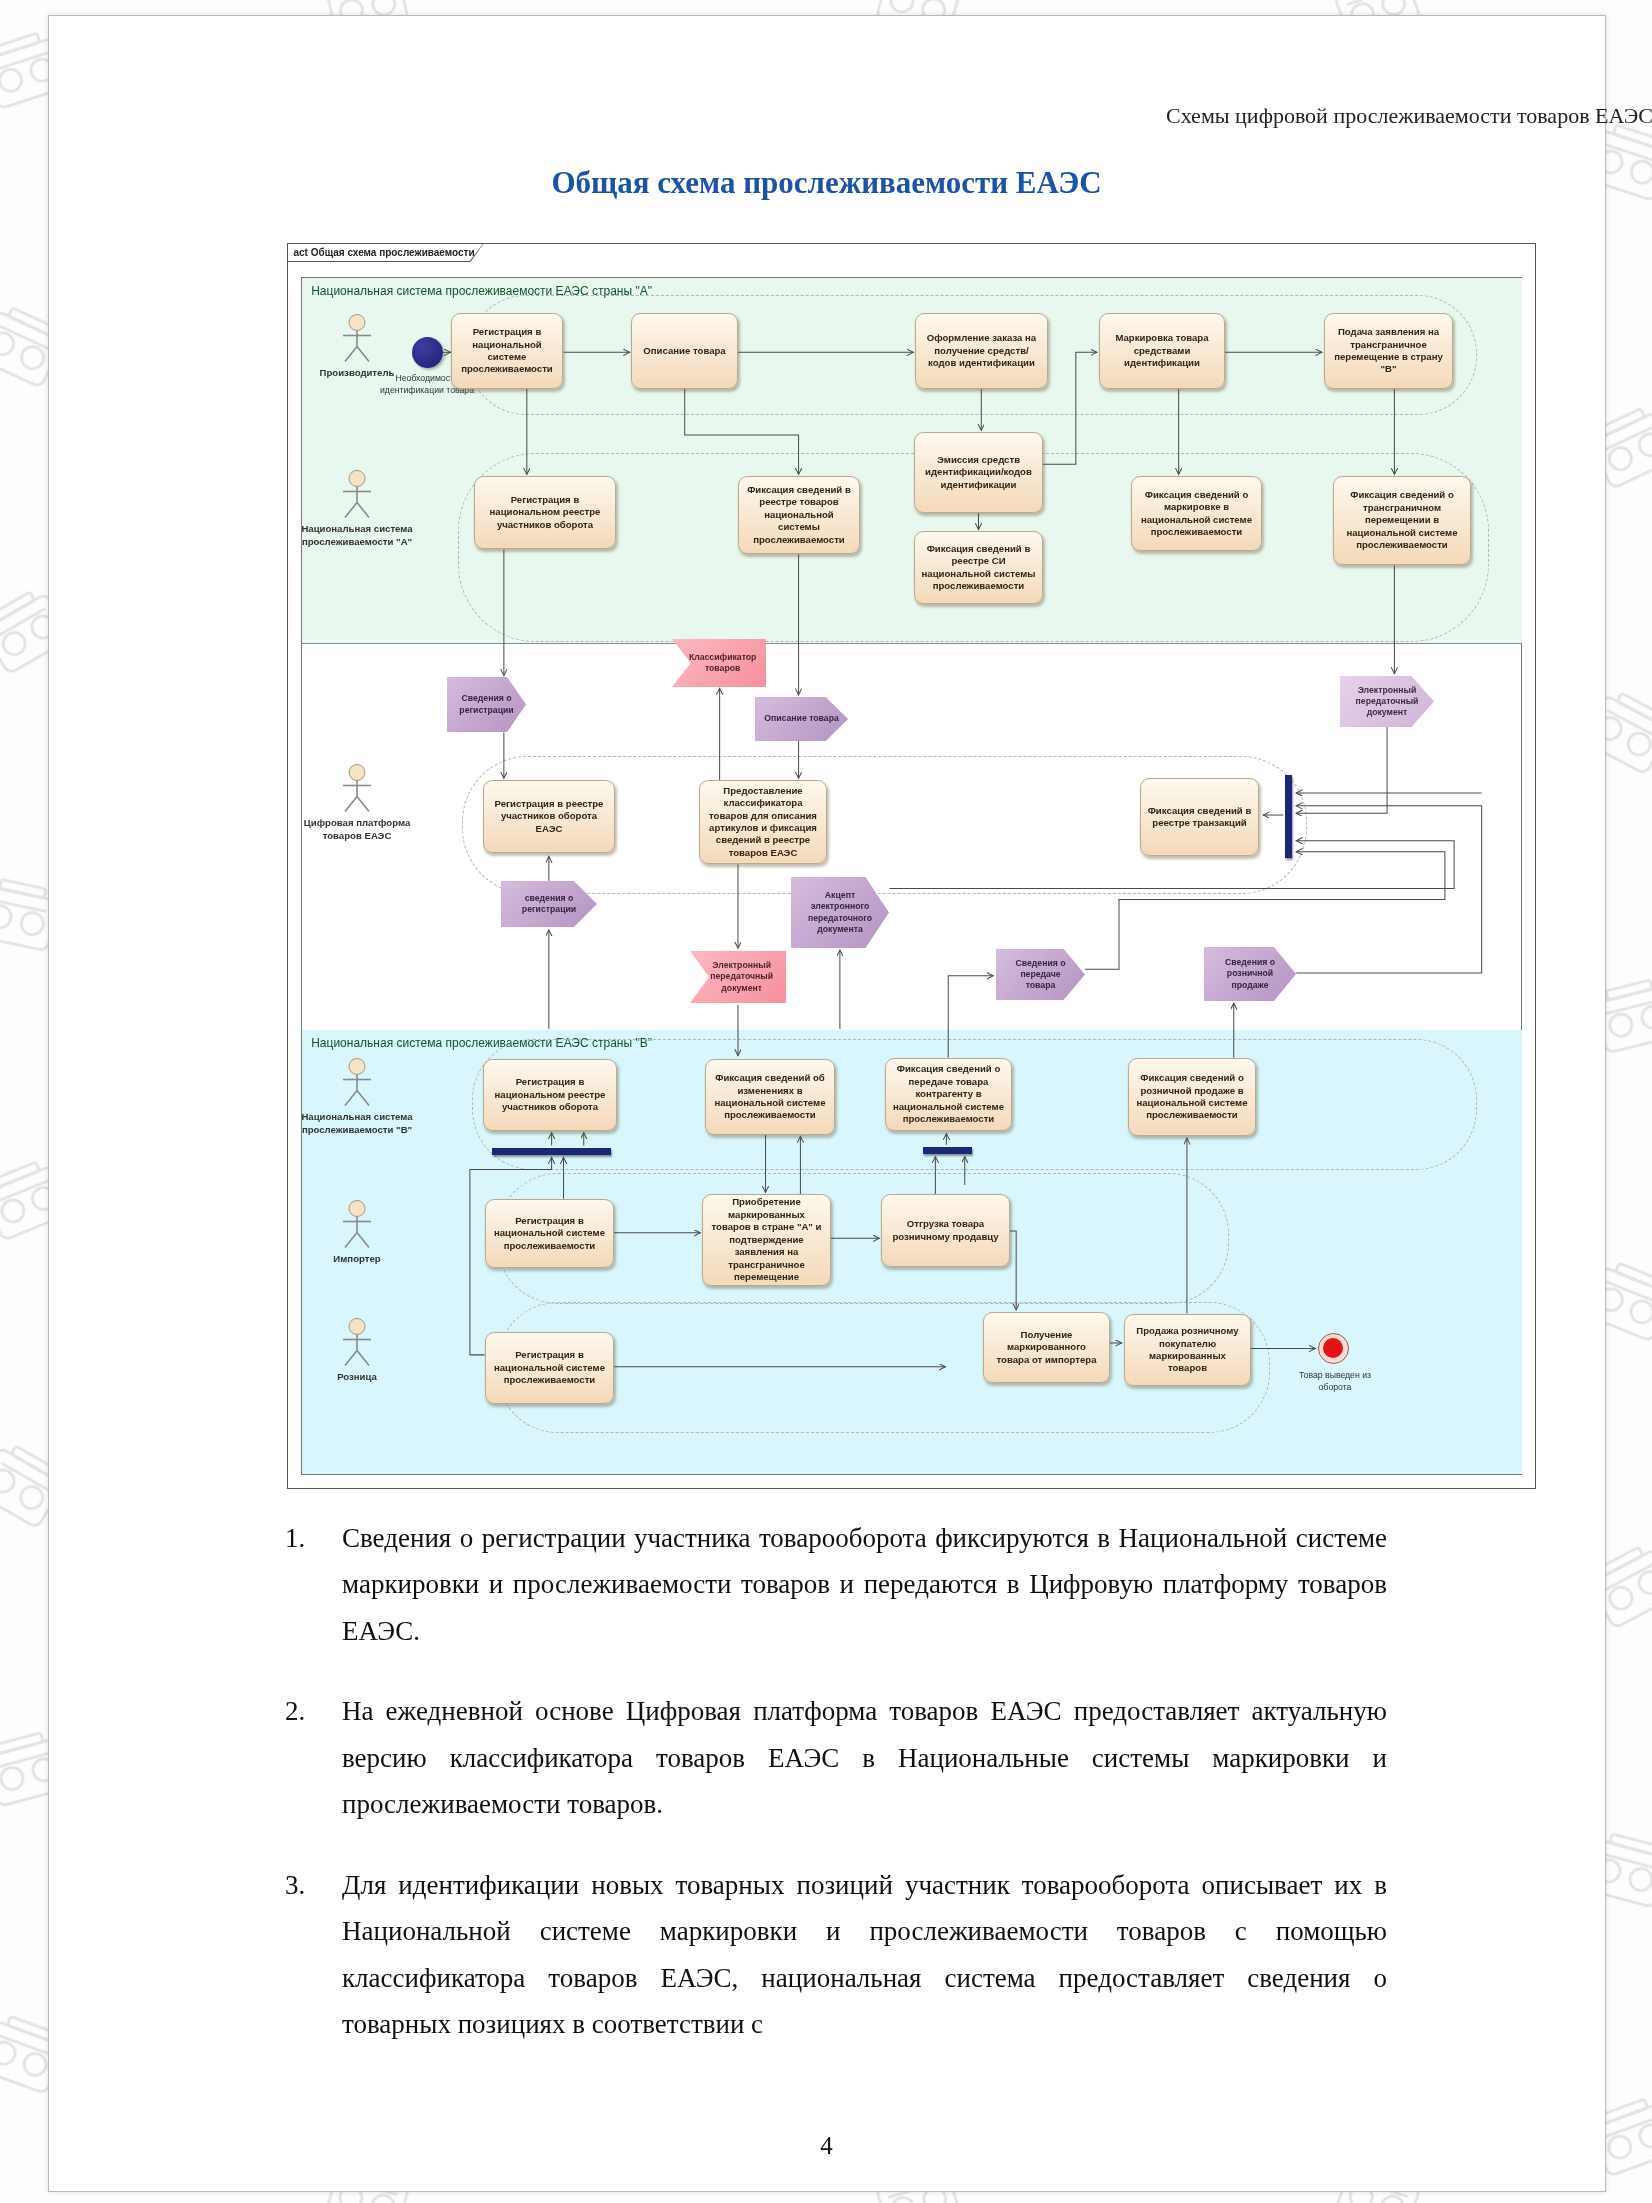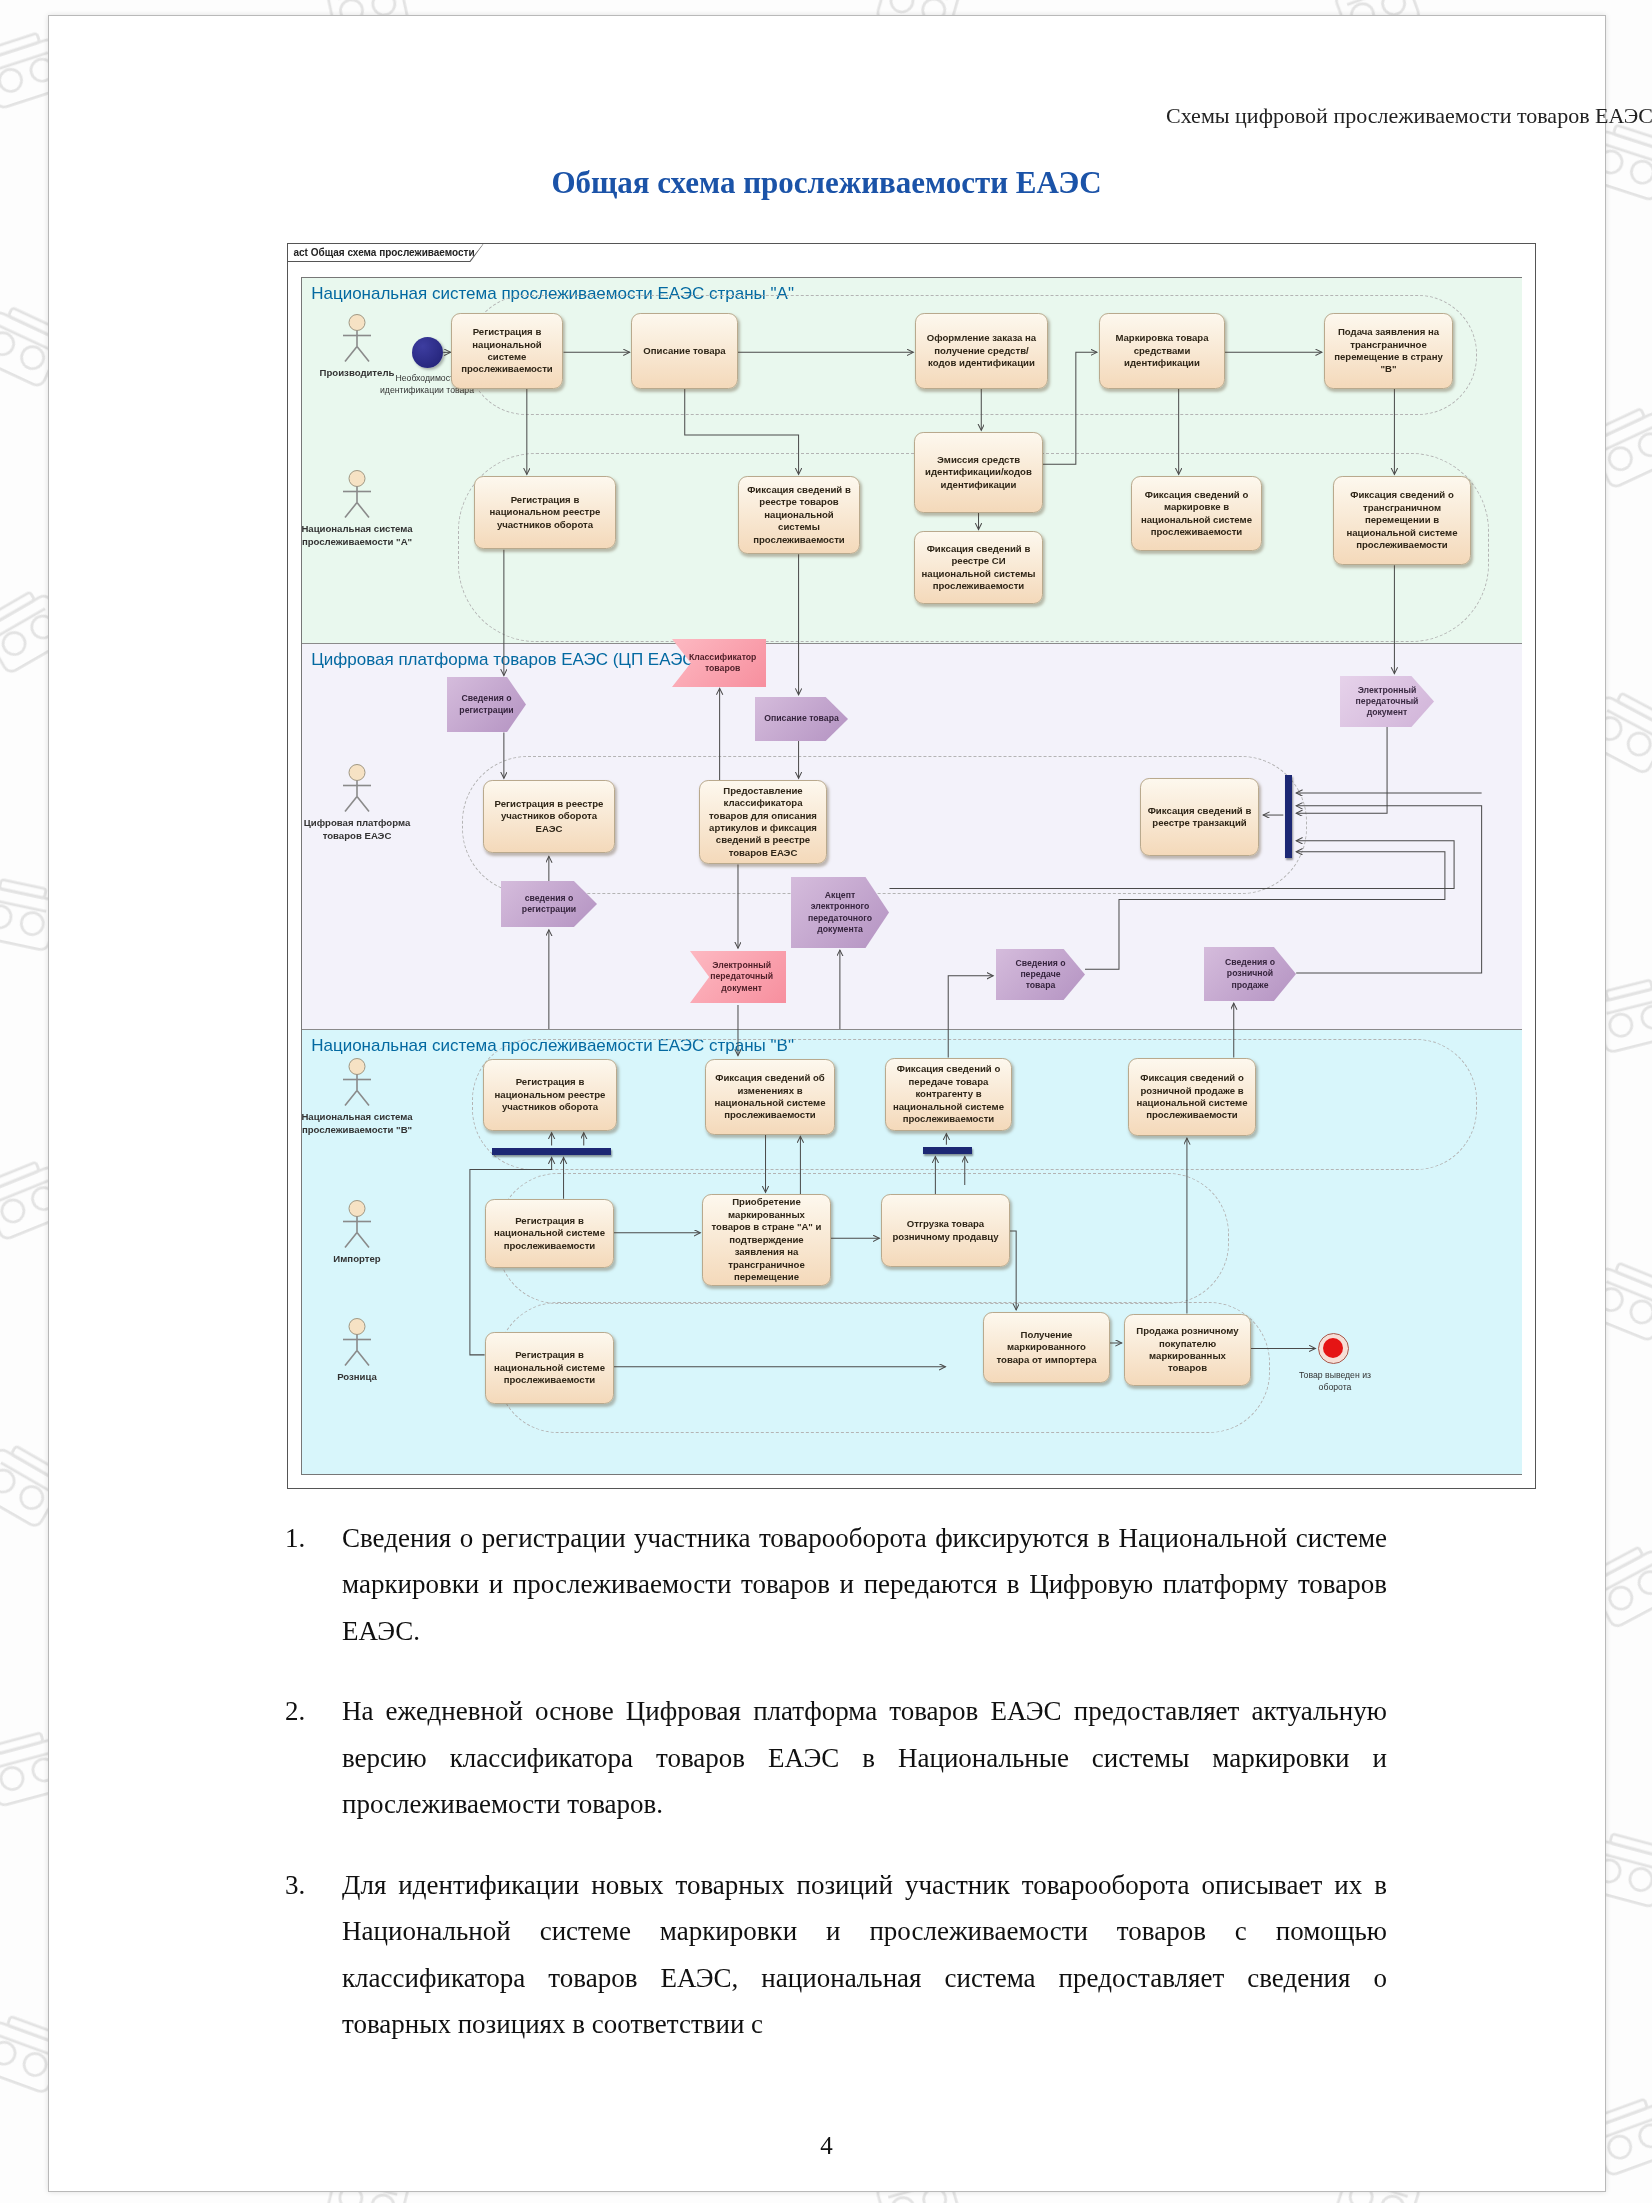--- a/index.html
+++ b/index.html
@@ -17,21 +17,21 @@
   
   #diagram{position:absolute;left:287px;top:243px;width:1247px;height:1244px;
         background:#fff;border:0.9px solid #555;}
   .frame-tab{position:absolute;left:-0.9px;top:-0.9px;width:197px;height:19px;
         background:#555;clip-path:polygon(0 0,100% 0,93% 100%,0 100%);}
   .frame-tab-inner{position:absolute;left:0.9px;top:0.9px;width:195px;height:17.4px;
         background:#fff;clip-path:polygon(0 0,100% 0,93% 100%,0 100%);
         font-size:10px;font-weight:bold;color:#222;line-height:17.4px;padding-left:5.5px;box-sizing:border-box;}
   .lanes{position:absolute;left:13px;top:33px;width:1221px;height:1198px;border:0.9px solid #777;box-sizing:border-box;}
   .lane{position:absolute;left:0;width:1220px;box-sizing:border-box;border-bottom:0.9px solid #8a8a8a;}
-  .lane-label{position:absolute;left:9.2px;top:5.5px;font-size:17px;color:#0369a1;}
+  .lane-label{position:absolute;left:9.2px;top:5.5px;font-size:12px;color:#14532d;}
   
   .act{position:absolute;background:linear-gradient(#fdf8ee,#f4d9ba);border:0.9px solid #b9a98d;
        border-radius:9.2px;box-shadow:1.8px 2.8px 2.8px rgba(90,70,40,.35);
        display:flex;align-items:center;justify-content:center;text-align:center;
        font-size:9.6px;font-weight:bold;color:#2f2618;padding:2.8px 6.4px;box-sizing:border-box;line-height:1.3;}
   
   .sig{position:absolute;display:flex;align-items:center;justify-content:center;text-align:center;
        font-size:8.7px;font-weight:bold;line-height:1.3;padding:1.8px 9.2px;box-sizing:border-box;
        filter:drop-shadow(1.8px 1.8px 1.8px rgba(0,0,0,.25));}
   .sig.send{clip-path:polygon(0 0,76% 0,100% 50%,76% 100%,0 100%);}
@@ -155,23 +155,20 @@
 
   <div id="diagram">
 
     <div class="frame-tab">
       <div class="frame-tab-inner">act Общая схема прослеживаемости ЕАЭС</div>
     </div>
 
     <div class="lanes">
       <div class="lane" style="top:0;height:366px;background:#e9f8ee;">
         <div class="lane-label">Национальная система прослеживаемости ЕАЭС страны "А"</div>
-      </div>
-      <div class="lane" style="top:366px;height:386px;background:#f3f2fa;">
-        <div class="lane-label">Цифровая платформа товаров ЕАЭС (ЦП ЕАЭС)</div>
       </div>
       <div class="lane" style="top:752px;height:444px;background:#d8f6fb;border-bottom:none;">
         <div class="lane-label">Национальная система прослеживаемости ЕАЭС страны "В"</div>
       </div>
     </div>
 
     <div class="group" style="left:179px;top:51px;width:1008px;height:118px;border-radius:59px;"></div>
     <div class="group" style="left:170px;top:209px;width:1029px;height:187px;border-radius:78px;"></div>
     <div class="group" style="left:174px;top:512px;width:843px;height:136px;border-radius:66px;"></div>
     <div class="group" style="left:184px;top:795px;width:1003px;height:129px;border-radius:61px;"></div>

